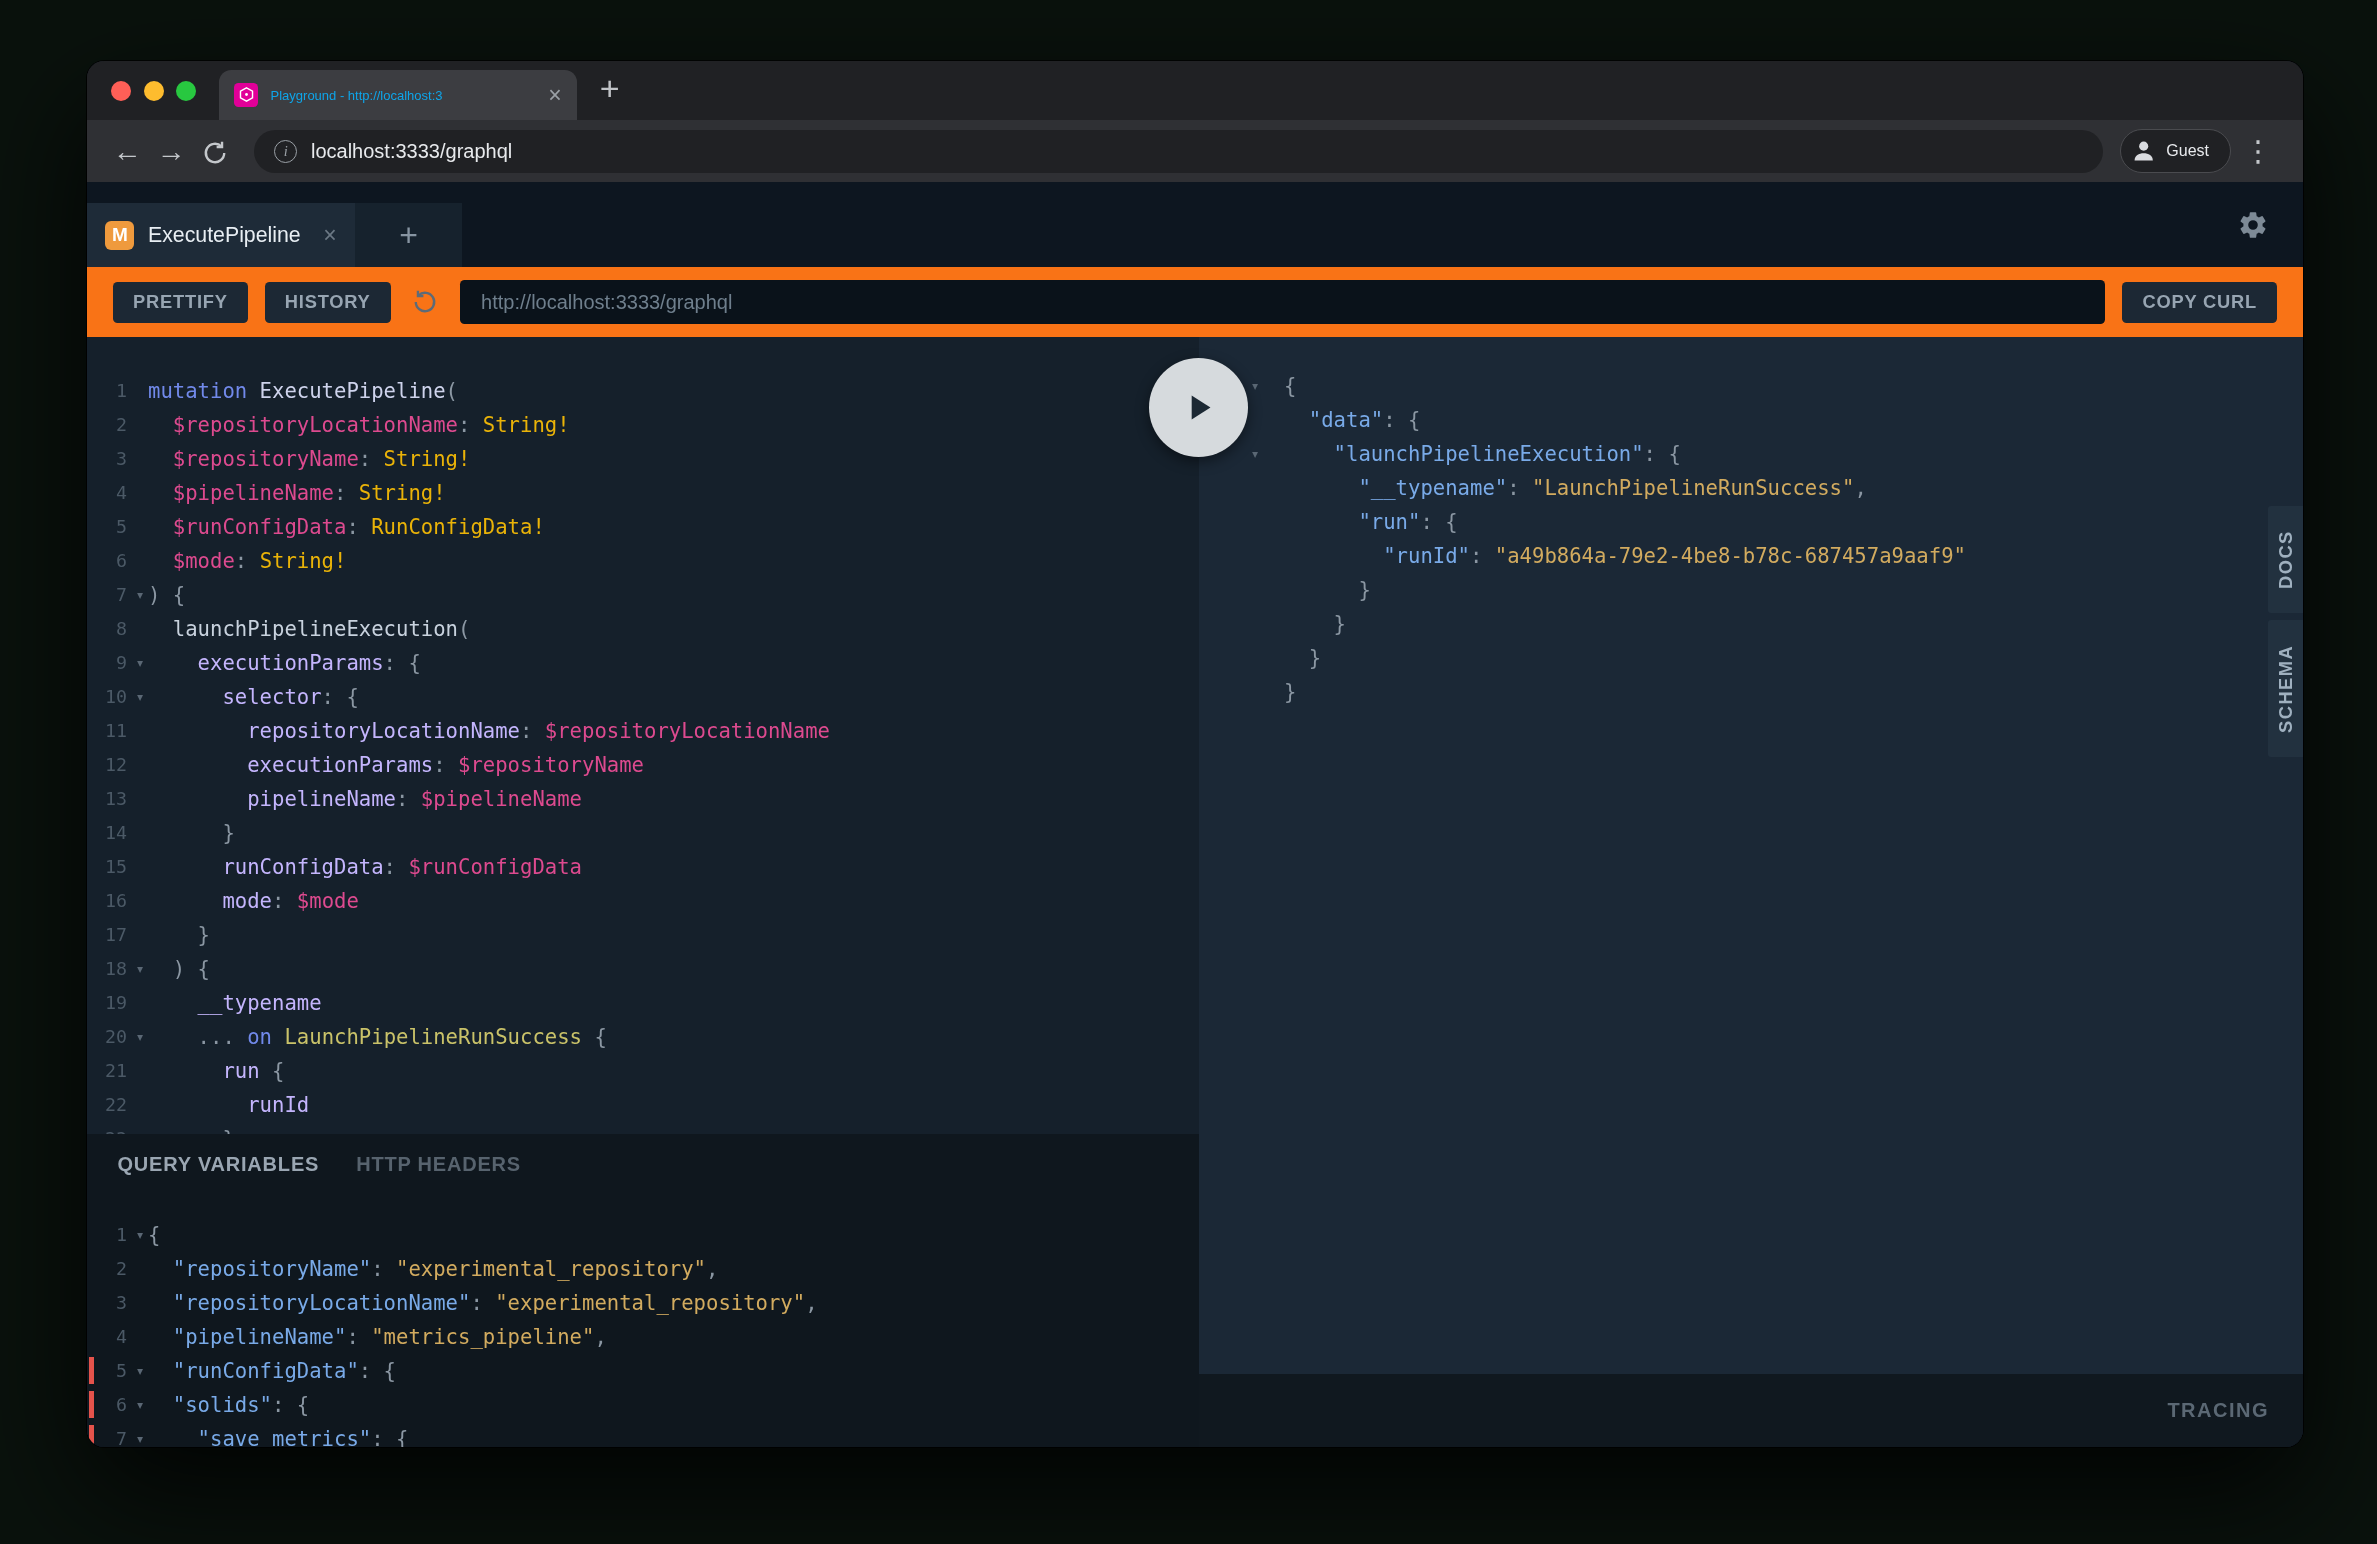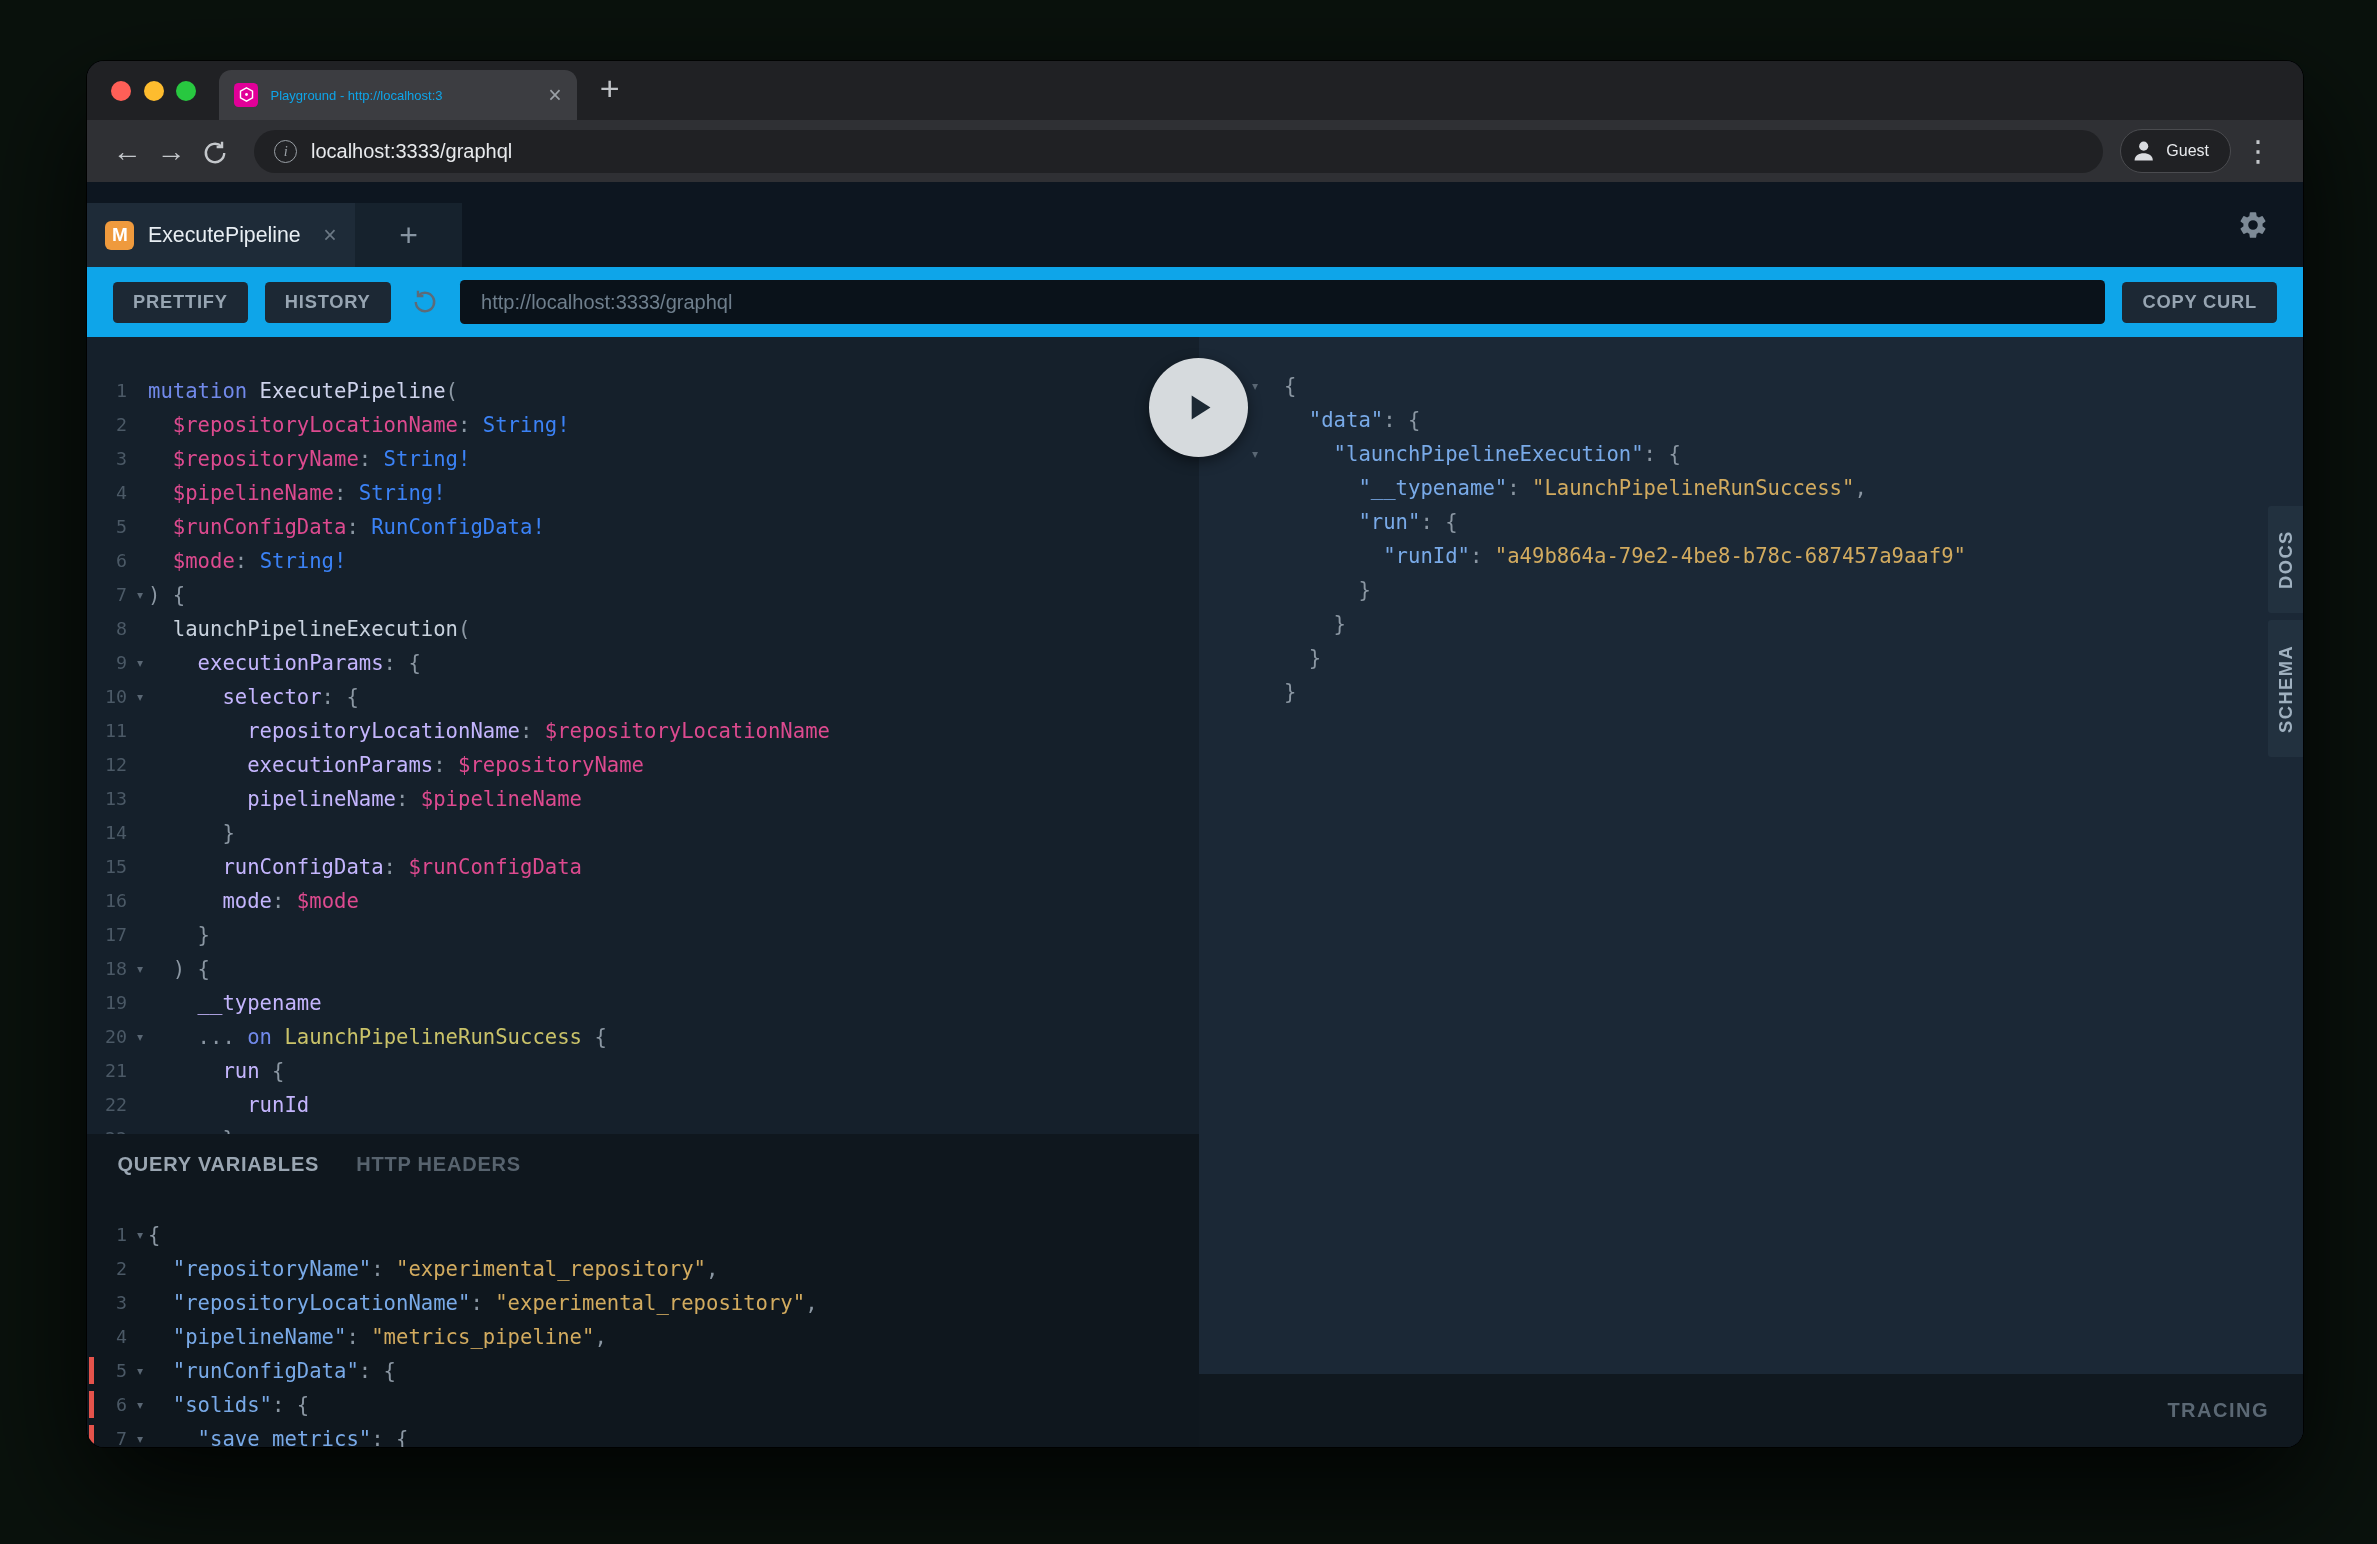--- a/index.html
+++ b/index.html
@@ -45,21 +45,21 @@
             padding:0 18.3px; gap:13.7px; }
   .mut-badge { width:29px; height:29px; border-radius:6.1px; background:#ef9a3d; color:#fff;
                font-weight:bold; font-size:19px; display:flex; align-items:center; justify-content:center; flex:none; }
   .pg-tab-label { color:#e8eef3; font-size:21.3px; flex:1; white-space:nowrap; }
   .pg-tab-close { color:#6b7884; font-size:23px; }
   .pg-plustab { width:107px; height:64px; background:#16222d; color:#8795a2; font-size:32px;
                 display:flex; align-items:center; justify-content:center; }
   .pg-tabbar-spacer { flex:1; }
   .pg-gear { align-self:center; margin:0 34px; display:flex; }
 
-  .pg-toolbar { height:70px; background:#0ea5e9; display:flex; align-items:center;
+  .pg-toolbar { height:70px; background:#f97316; display:flex; align-items:center;
                 padding:0 26px; gap:17px; flex:none; }
   .pg-btn { height:41px; padding:0 20px; background:#1c2834; border-radius:4.6px; color:#97a5b2;
             font-weight:bold; font-size:18.3px; letter-spacing:0.8px; display:flex; align-items:center; flex:none; }
   .undo-ic { display:flex; margin:0 4.6px; flex:none; }
   .endpoint { flex:1; height:44px; background:#0a121a; border-radius:4.6px; color:#6f7f8d;
               font-size:20px; display:flex; align-items:center; padding:0 21.3px; }
 
   .pg-main { flex:1; display:flex; position:relative; min-height:0; }
   .pane-left { width:1112px; display:flex; flex-direction:column; flex:none; min-width:0; }
   .query-editor { height:797px; background:#15202b; overflow:hidden; padding-top:37px; flex:none; }
@@ -93,21 +93,21 @@
         color:#4b5966; }
   .fold { position:absolute; left:43px; top:0; width:20px; text-align:center; font-size:15.2px;
           color:#5a6774; }
   .err-marker { position:absolute; left:1.5px; top:3px; width:5.3px; height:27.4px; background:#e5534b; }
   .resp .code-line { padding-left:85px; }
   .resp .fold { left:46px; }
 
   .tk-kw  { color:#7189ea; }
   .tk-def { color:#ced3ec; }
   .tk-vr  { color:#dd4a8f; }
-  .tk-ty  { color:#3b82f6;text-align:right; }
+  .tk-ty  { color:#eab308;text-align:right; }
   .tk-fd  { color:#c4b5fd; }
   .tk-fp  { color:#c8d2de; }
   .tk-tc  { color:#c9c269; }
   .tk-pn  { color:#8b97a3; }
   .tk-pl  { color:#b9c2cb; }
   .tk-key { color:#79aae8; }
   .tk-str { color:#d2ab5f; }
 </style>
 </head>
 <body>

